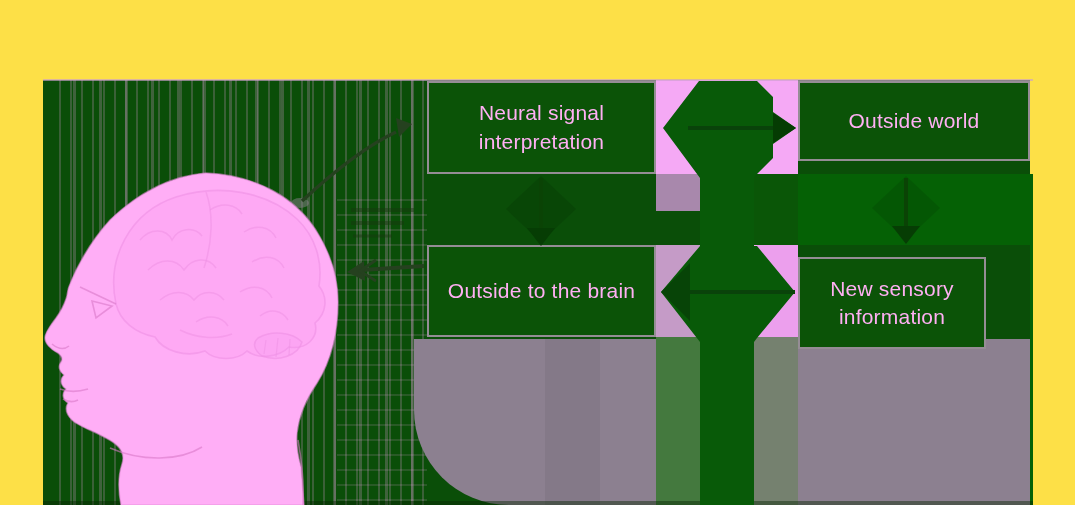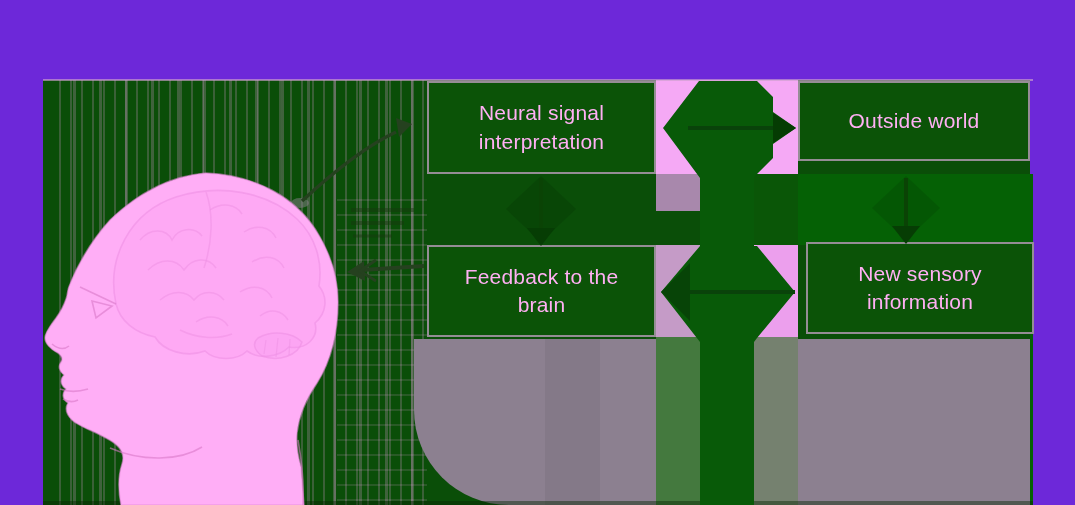--- a/index.html
+++ b/index.html
@@ -1,16 +1,16 @@
 <!DOCTYPE html>
 <html><head>
 <meta charset="utf-8">
 <style>
   html,body{margin:0;padding:0;background:#ffacfb;}
-  .stage{position:relative;width:1075px;height:505px;background:#6d28d9;overflow:hidden;
+  .stage{position:relative;width:1075px;height:505px;background:#fde047;overflow:hidden;
          font-family:"Liberation Sans", sans-serif;}
   .abs{position:absolute;}
   
   .panel-left   {left:43px;  top:80px;  width:384px; height:425px; background:#0a4e08;}
   .col1         {left:427px; top:80px;  width:229px; height:425px; background:#0a4e08;}
   .cell-center  {left:656px; top:80px;  width:142px; height:425px; background:#f5a9f5;}
   .col2         {left:798px; top:80px;  width:232px; height:425px; background:#0a4e08;}
   .right-line   {left:1030px;top:174px; width:3px;   height:331px; background:#056105;}
   
   .v-streaks{left:50px;top:80px;width:377px;height:425px;
@@ -35,21 +35,21 @@
   .hairline-top {left:43px;  top:79px;  width:990px; height:2px;   background:rgba(205,160,205,.65);}
   .bottom-strip {left:43px;  top:501px; width:990px; height:4px;   background:rgba(8,40,4,.45);}
   
   .dbox{position:absolute;background:#0b5307;border:2px solid rgba(208,166,210,.7);
         box-sizing:border-box;display:flex;align-items:center;justify-content:center;
         text-align:center;color:#ffb0f3;font-size:21px;line-height:28.5px;letter-spacing:.2px;}
   .dbox span{display:inline-block;max-width:190px;}
   .box-neural  {left:427px;top:81px; width:229px;height:93px;}
   .box-outside {left:798px;top:81px; width:232px;height:80px;}
   .box-feedback{left:427px;top:245px;width:229px;height:92px;}
-  .box-sensory {left:798px;top:242px;width:228px;height:92px;margin-left:8px;}
+  .box-sensory {left:798px;top:257px;width:188px;height:92px;}
   svg.overlay{position:absolute;left:0;top:0;}
 </style>
 </head>
 <body>
 
 <div class="stage">
 
   <div class="abs panel-left"></div>
   <div class="abs col1"></div>
   <div class="abs cell-center"></div>
@@ -72,21 +72,21 @@
   <div class="abs right-line"></div>
   <div class="abs hairline-top"></div>
 
   <div class="dbox box-neural">
     <span>Neural signal interpretation</span>
   </div>
   <div class="dbox box-outside">
     <span>Outside world</span>
   </div>
   <div class="dbox box-feedback">
-    <span>Feedback to the brain</span>
+    <span>Outside to the brain</span>
   </div>
   <div class="dbox box-sensory">
     <span>New sensory information</span>
   </div>
 
   <div class="abs bottom-strip"></div>
 
   <svg class="overlay" width="1075" height="505" viewBox="0 0 1075 505">
 
     <path fill="#085a08" d="M663,128 L699,81 L757,81 L773,97 L773,112 L796,128 L773,144 L773,158 L757,174 L754,178

